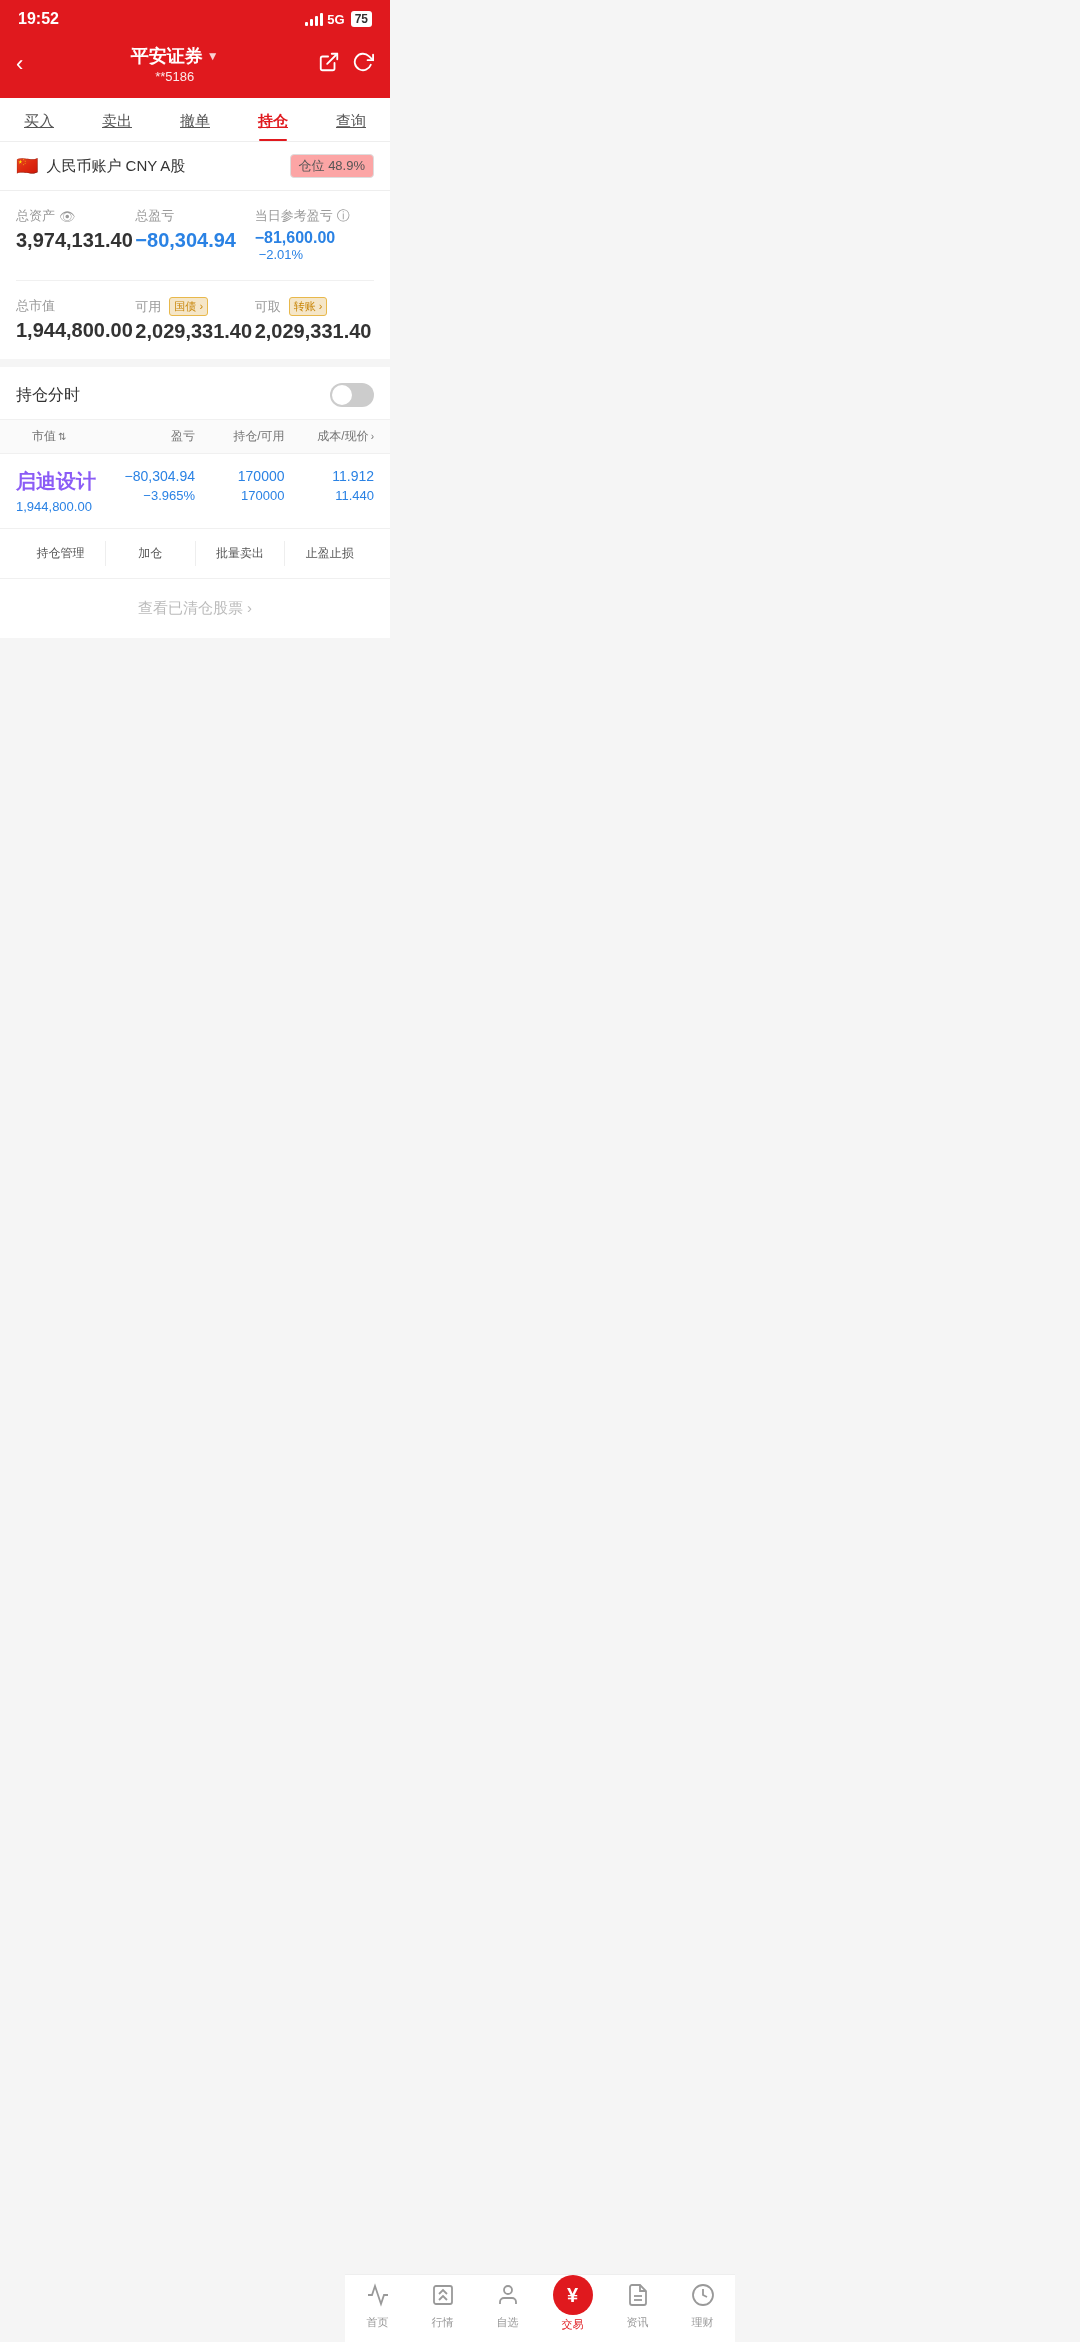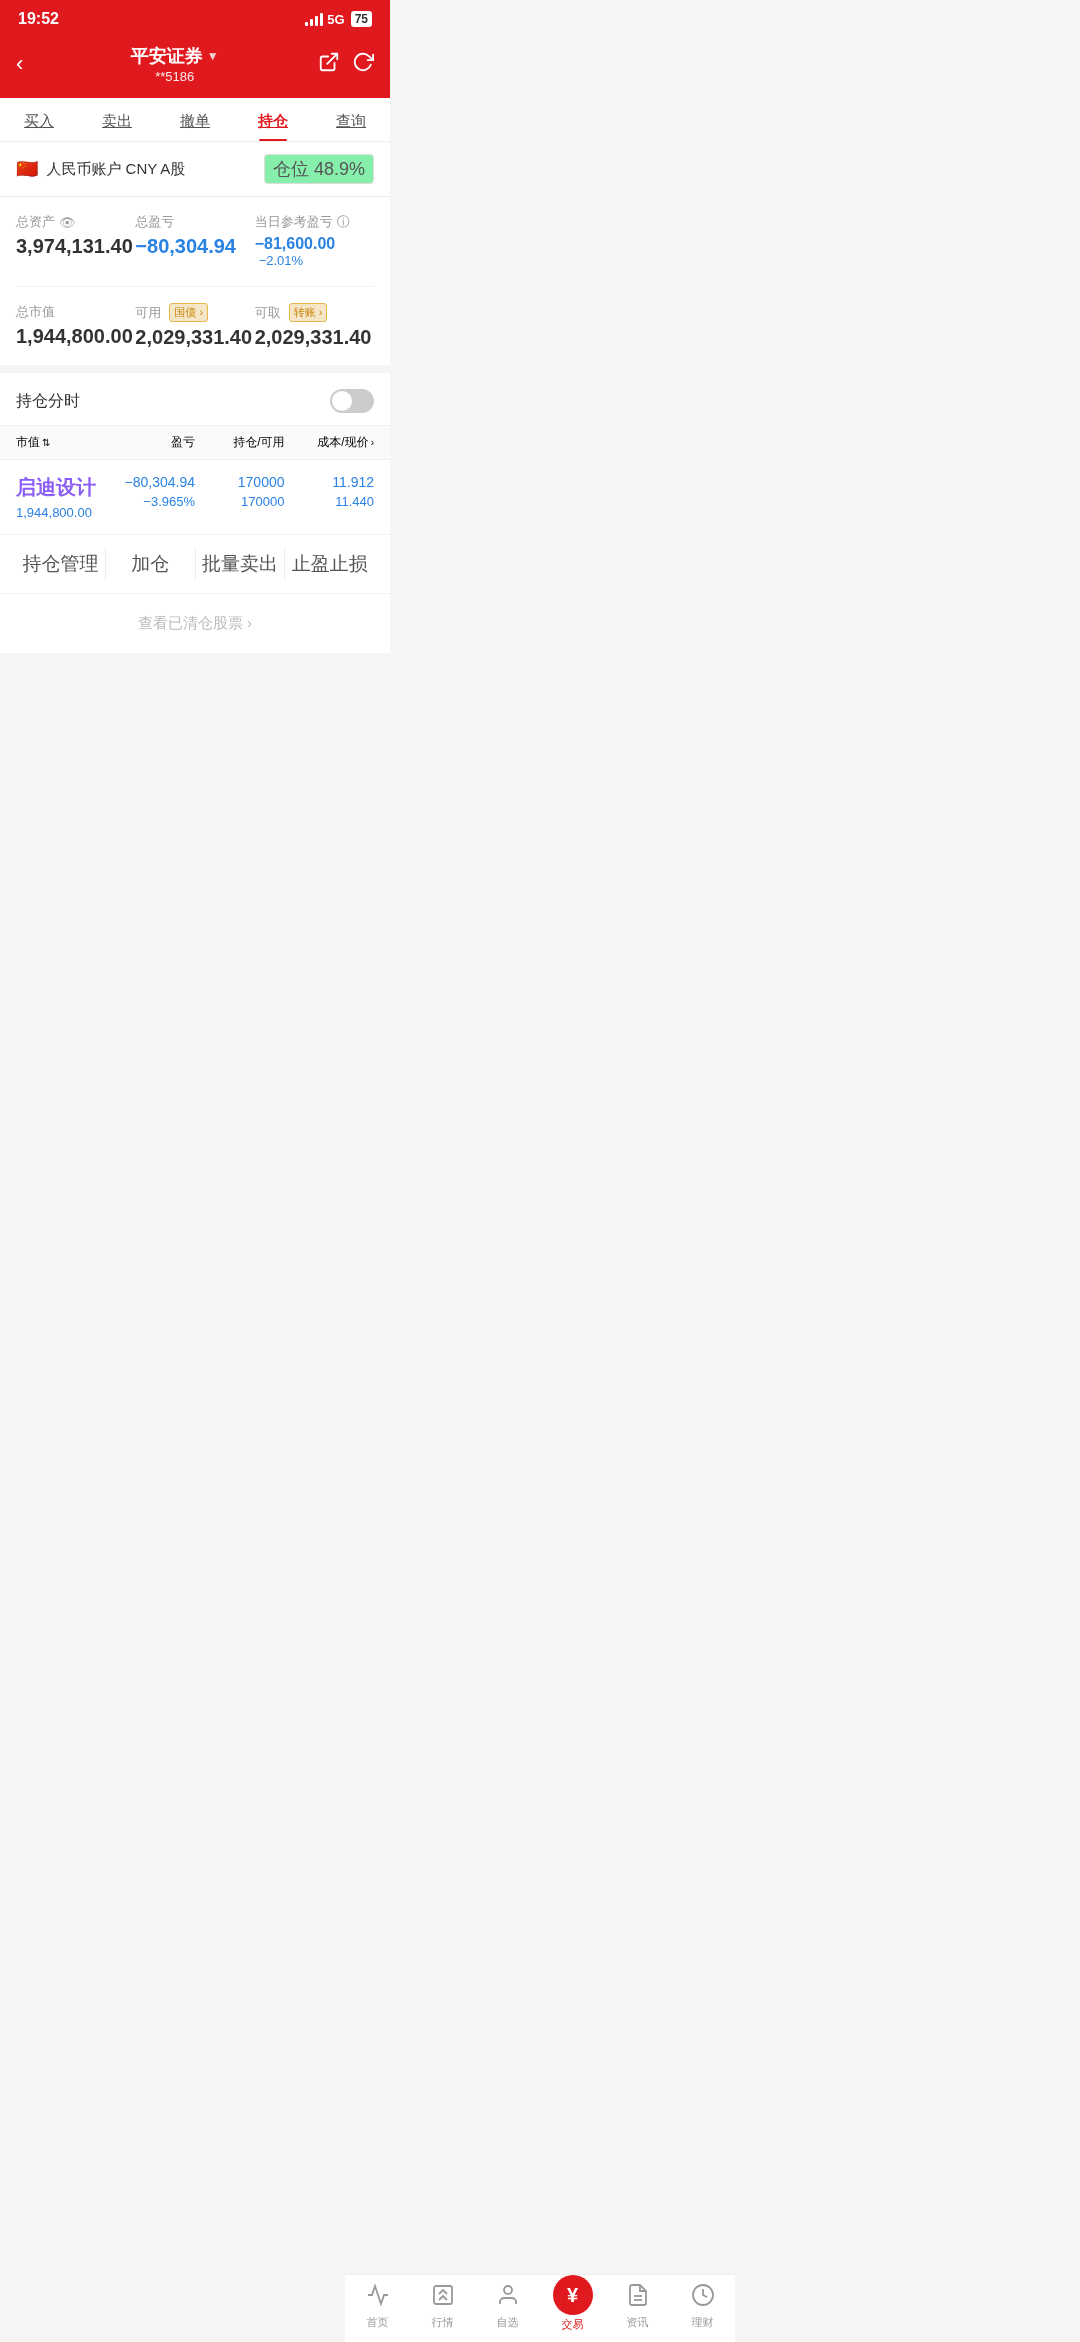--- a/index.html
+++ b/index.html
@@ -77,22 +77,22 @@
       background: white;
       display: flex;
       align-items: center;
       justify-content: space-between;
       padding: 12px 16px;
       border-bottom: 1px solid #eee;
     }
     .account-left { display: flex; align-items: center; gap: 8px; font-size: 15px; color: #333; }
     .flag { font-size: 18px; }
     .position-badge {
-      background: #86efac; border: 1px solid #ddd; border-radius: 4px;
-      padding: 2px 8px; font-size: 18px; color: #555;
+      background: #fca5a5; border: 1px solid #ddd; border-radius: 4px;
+      padding: 2px 8px; font-size: 13px; color: #555;
     }
 
     
     .stats-section {
       background: white;
       padding: 16px;
       margin-bottom: 8px;
     }
     .stats-row {
       display: flex;
@@ -142,22 +142,22 @@
     }
 
     
     .table-header {
       display: flex;
       padding: 8px 16px;
       background: #fafafa;
       border-bottom: 1px solid #f0f0f0;
     }
     .th {
-      font-size: 12px; color: #000000;
-      display: flex; align-items: center; gap: 2px;
+      font-size: 12px; color: #737373;
+      display: flex; align-items: center; gap: 2px; margin-left: 16px;
     }
     .th:first-child { flex: 1.2; }
     .th:nth-child(2) { flex: 1.2; text-align: right; justify-content: flex-end; }
     .th:nth-child(3) { flex: 1.2; text-align: right; justify-content: flex-end; }
     .th:nth-child(4) { flex: 1.2; text-align: right; justify-content: flex-end; }
 
     
     .stock-row {
       padding: 14px 16px;
       border-bottom: 1px solid #f0f0f0;
@@ -176,21 +176,21 @@
     .num-bottom { font-size: 13px; color: #2a82e4; margin-top: 4px; }
 
     
     .stock-actions {
       display: flex;
       padding: 12px 16px;
       border-bottom: 1px solid #f0f0f0;
       gap: 0;
     }
     .action-btn {
-      flex: 1; text-align: center; font-size: 19px; color: #555;
+      flex: 1; text-align: center; font-size: 12px; color: #555;
       cursor: pointer; padding: 4px 0;
     }
     .action-btn + .action-btn {
       border-left: 1px solid #eee;
     }
 
     
     .view-cleared {
       text-align: center;
       padding: 20px;

